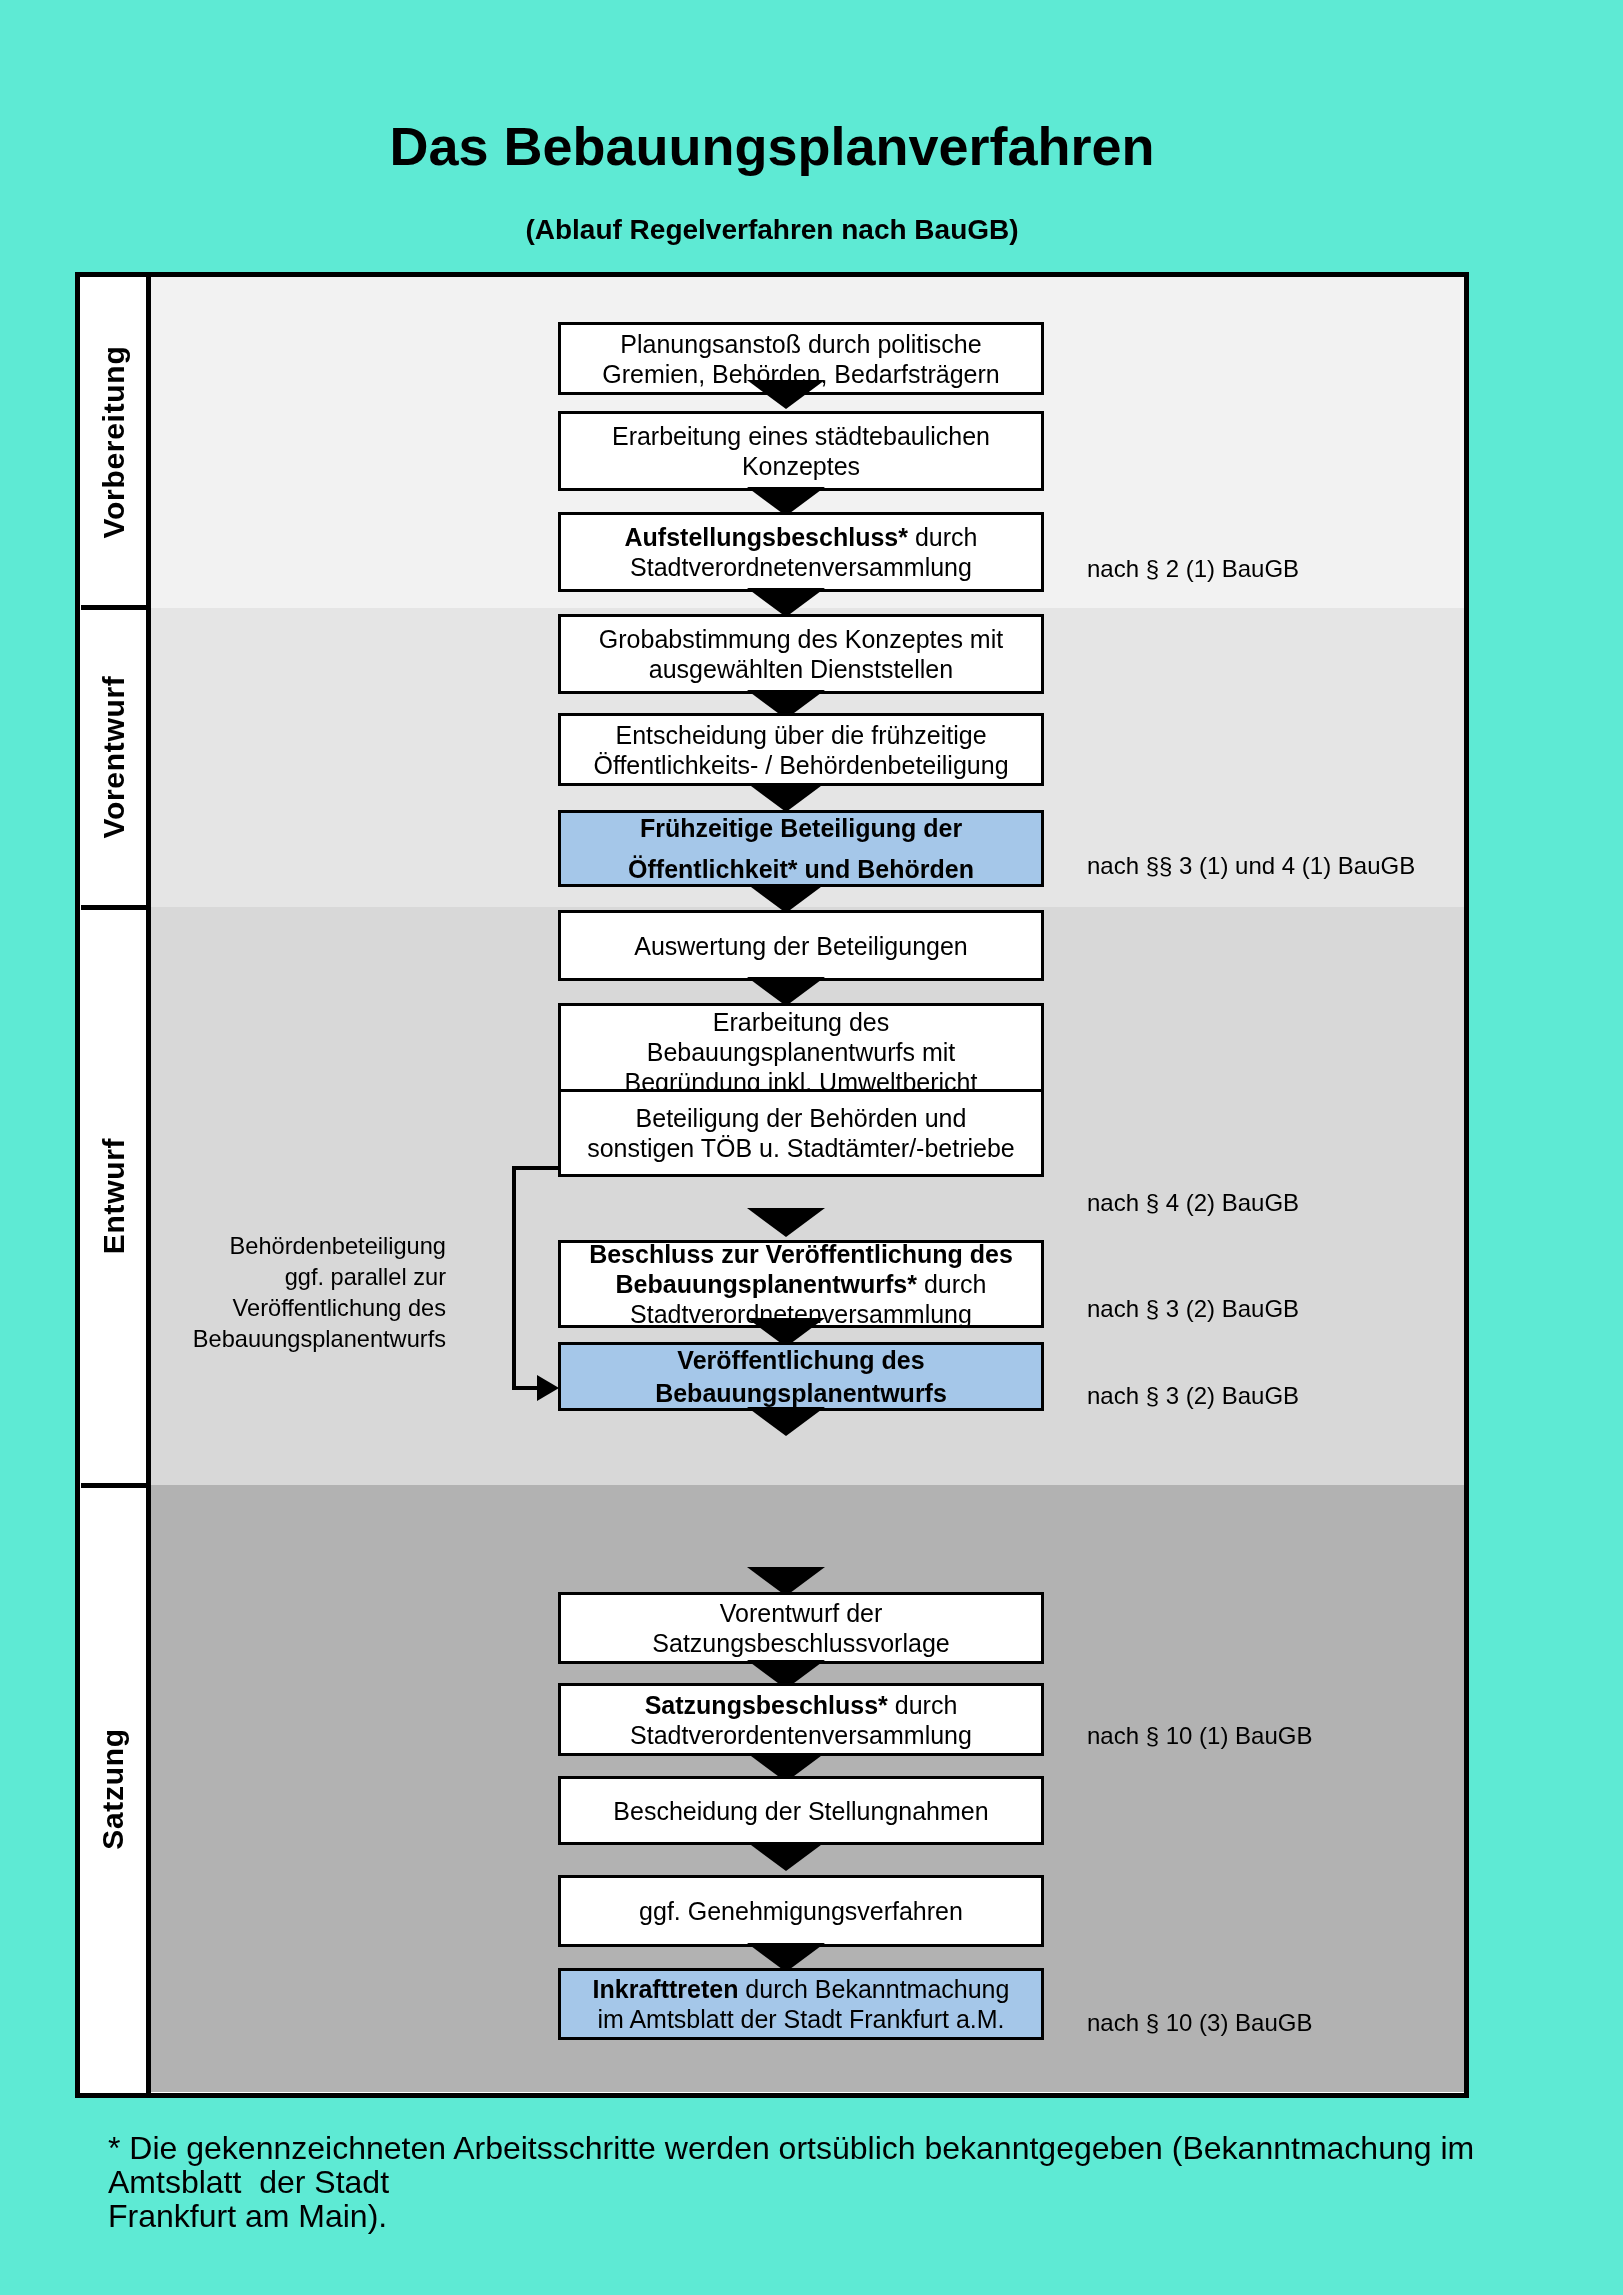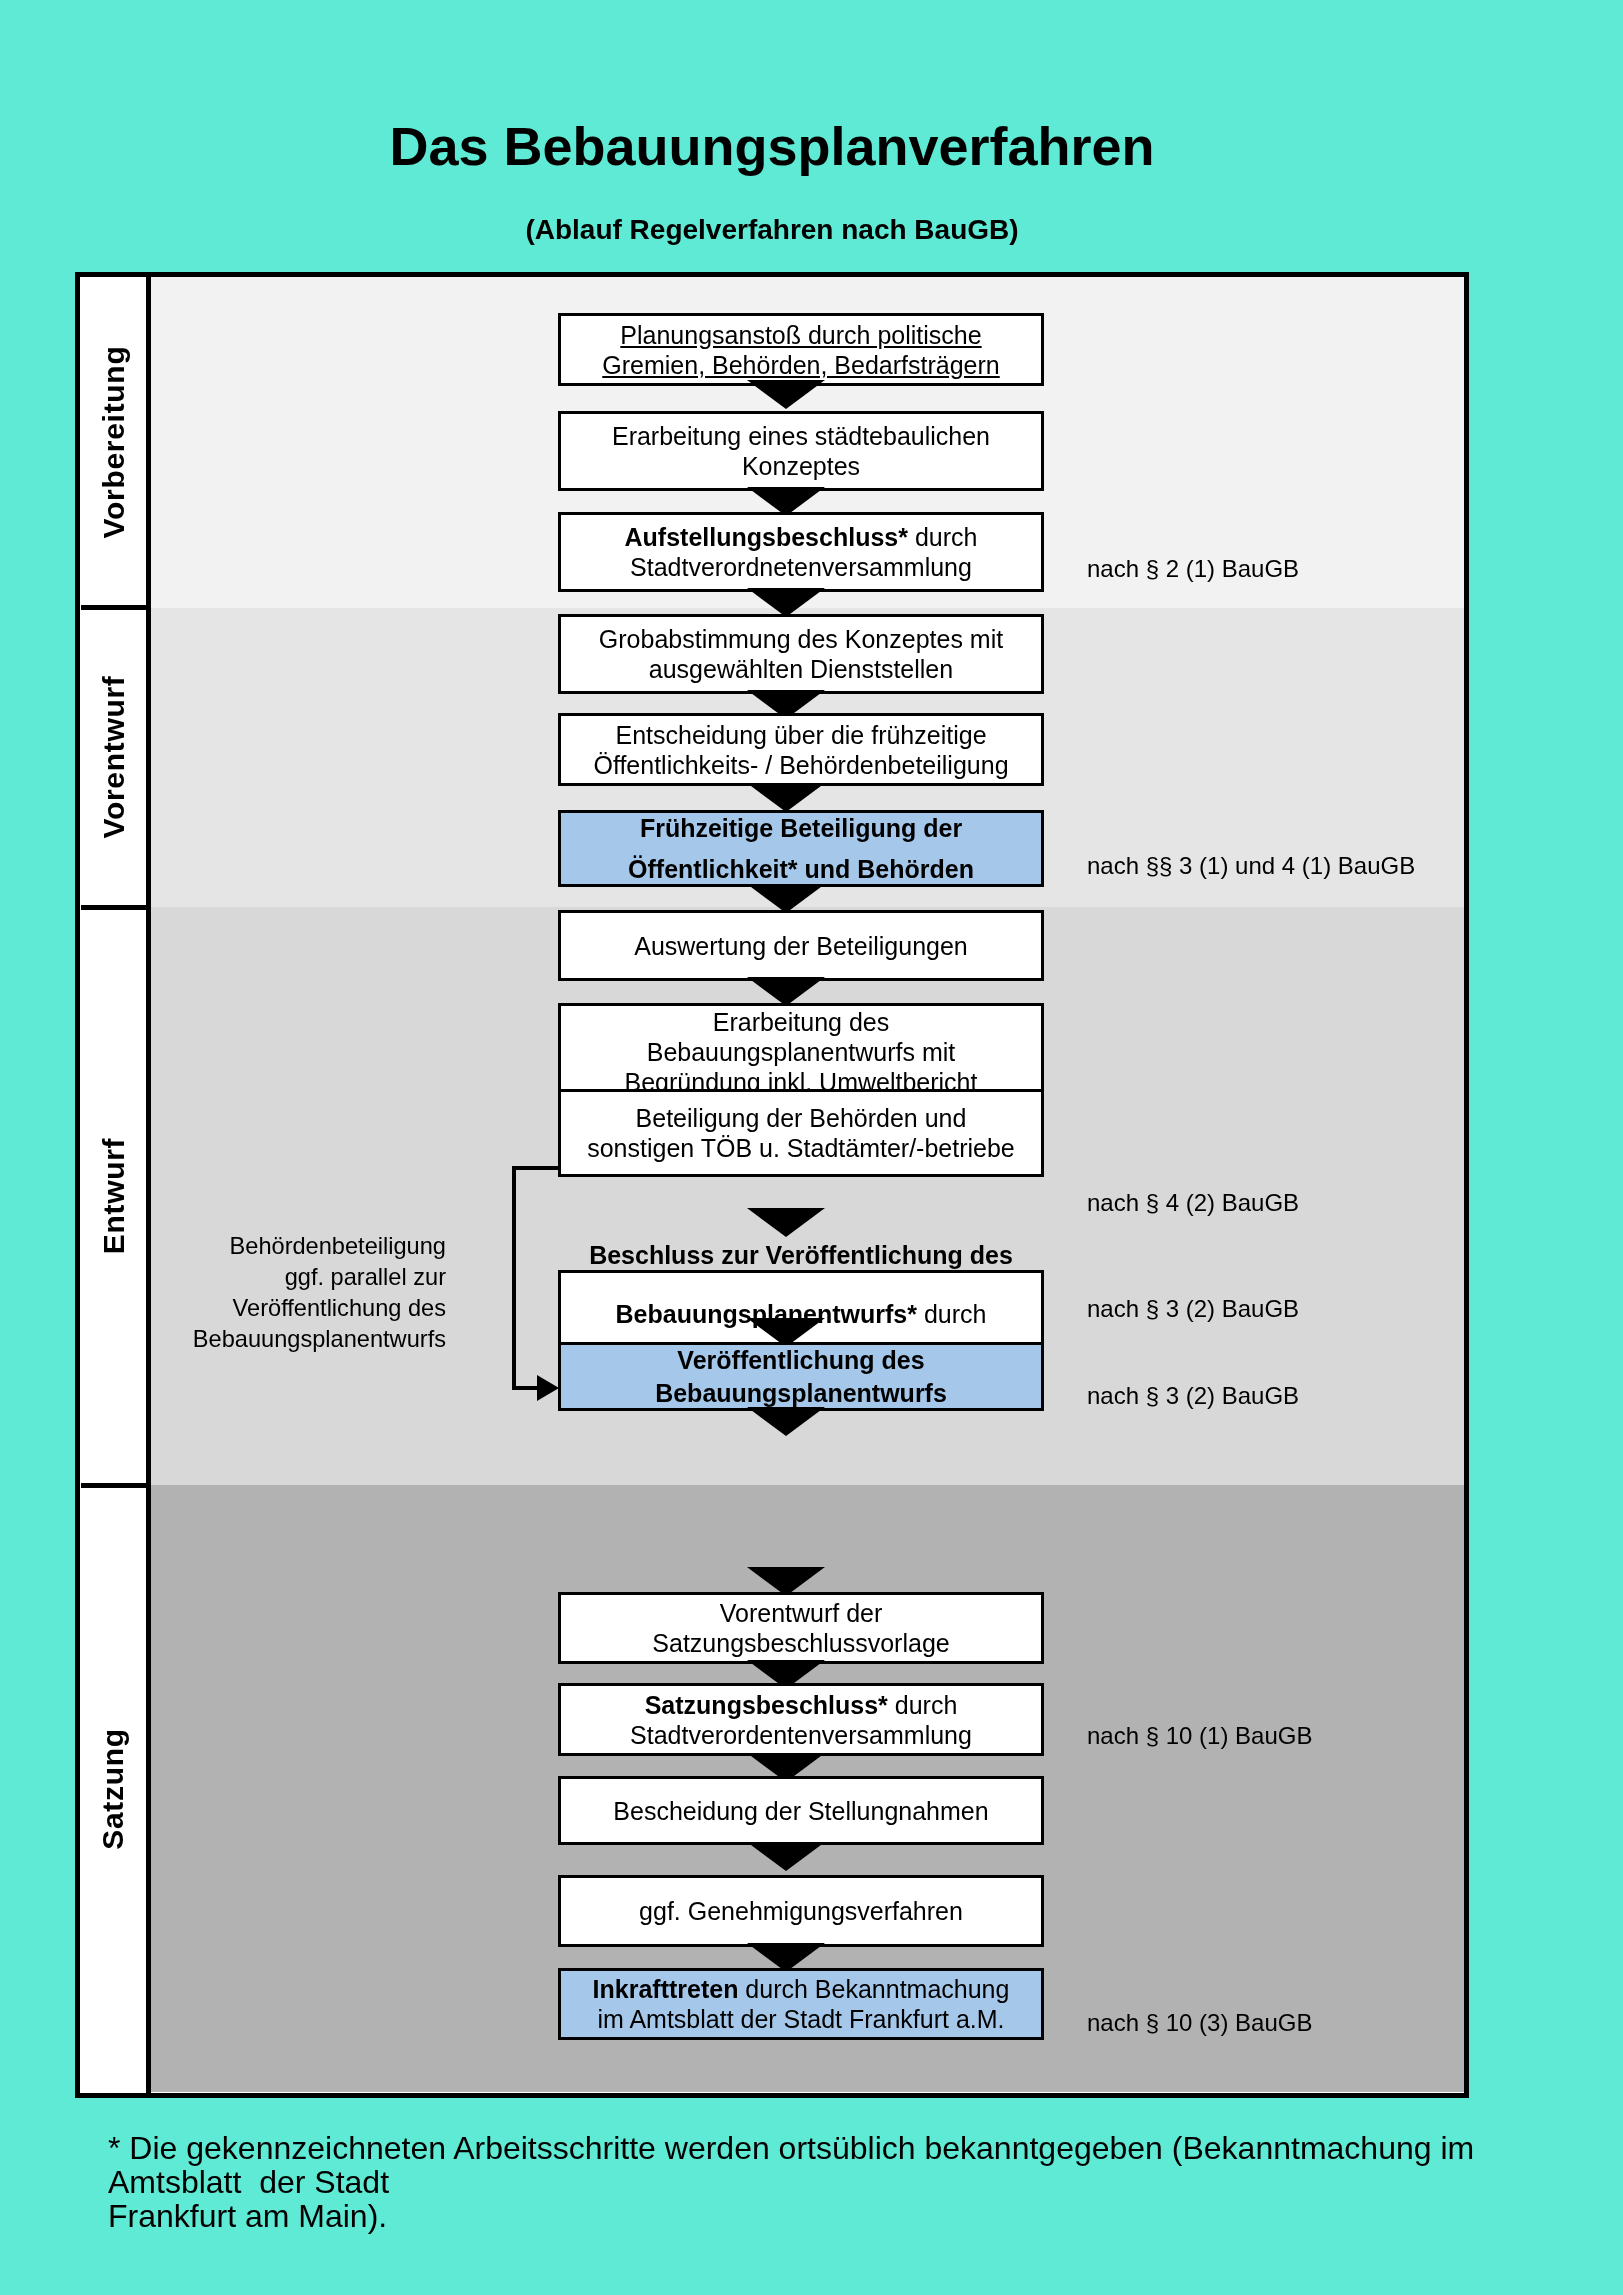--- a/index.html
+++ b/index.html
@@ -96,21 +96,21 @@
   <div class="vsep"></div>
   <div class="hsep s1"></div>
   <div class="hsep s2"></div>
   <div class="hsep s3"></div>
 
   <div class="plabel p1">Vorbereitung</div>
   <div class="plabel p2">Vorentwurf</div>
   <div class="plabel p3">Entwurf</div>
   <div class="plabel p4">Satzung</div>
 
-  <div class="pbox" style="top:313px;height:73px;text-decoration:underline;">
+  <div class="pbox" style="top:322px;height:73px;">
     <div class="ln">Planungsanstoß durch politische</div>
     <div class="ln">Gremien, Behörden, Bedarfsträgern</div>
   </div>
   <div class="arr" style="top:380px;"></div>
 
   <div class="pbox" style="top:411px;height:80px;">
     <div class="ln">Erarbeitung eines städtebaulichen</div>
     <div class="ln">Konzeptes</div>
   </div>
   <div class="arr" style="top:487px;"></div>
@@ -150,21 +150,21 @@
     <div class="ln">Begründung inkl. Umweltbericht</div>
   </div>
   <div class="arr" style="top:1097px;"></div>
 
   <div class="pbox" style="top:1089px;height:88px;">
     <div class="ln">Beteiligung der Behörden und</div>
     <div class="ln">sonstigen TÖB u. Stadtämter/-betriebe</div>
   </div>
   <div class="arr" style="top:1208px;"></div>
 
-  <div class="pbox" style="top:1270px;height:88px;gap:29px;">
+  <div class="pbox" style="top:1240px;height:88px;">
     <div class="ln b">Beschluss zur Veröffentlichung des</div>
     <div class="ln"><span class="b">Bebauungsplanentwurfs*</span><span> durch</span></div>
     <div class="ln">Stadtverordnetenversammlung</div>
   </div>
   <div class="arr" style="top:1318px;"></div>
 
   <div class="pbox hl boldall" style="top:1342px;height:69px;">
     <div class="ln">Veröffentlichung des</div>
     <div class="ln">Bebauungsplanentwurfs</div>
   </div>

